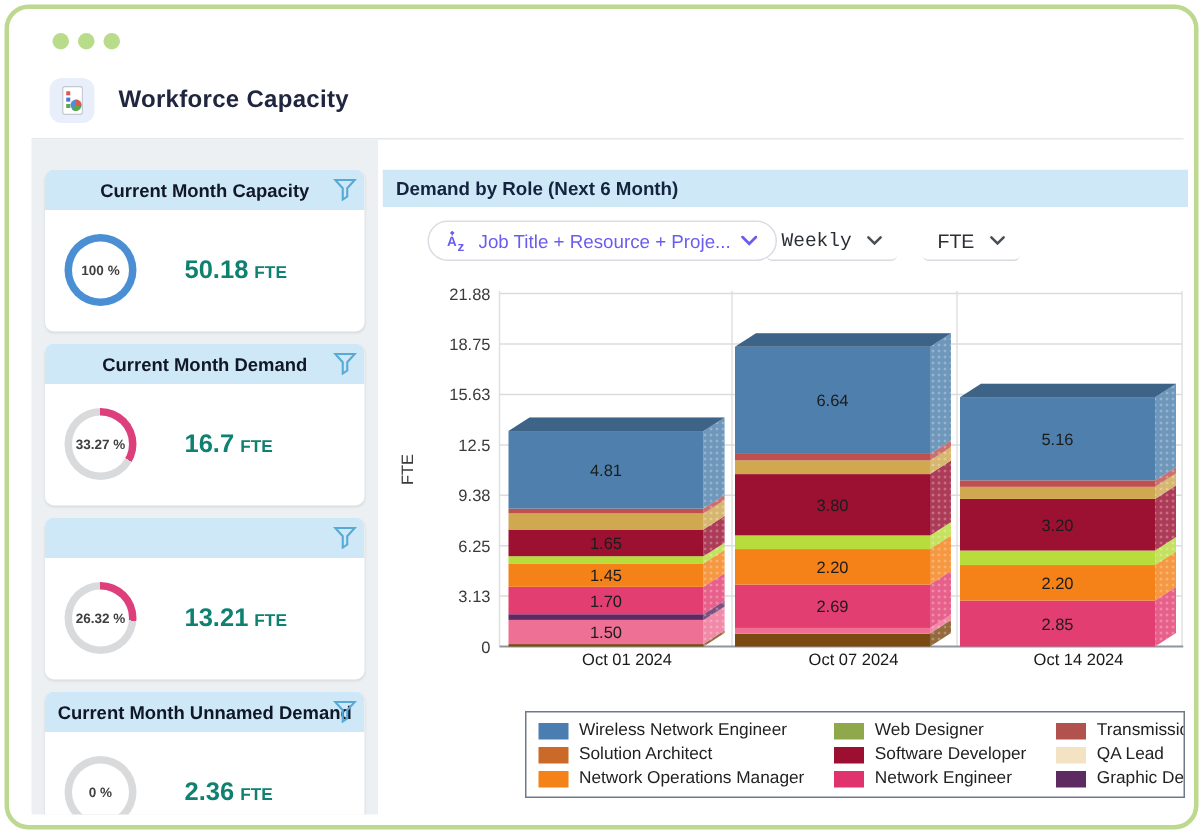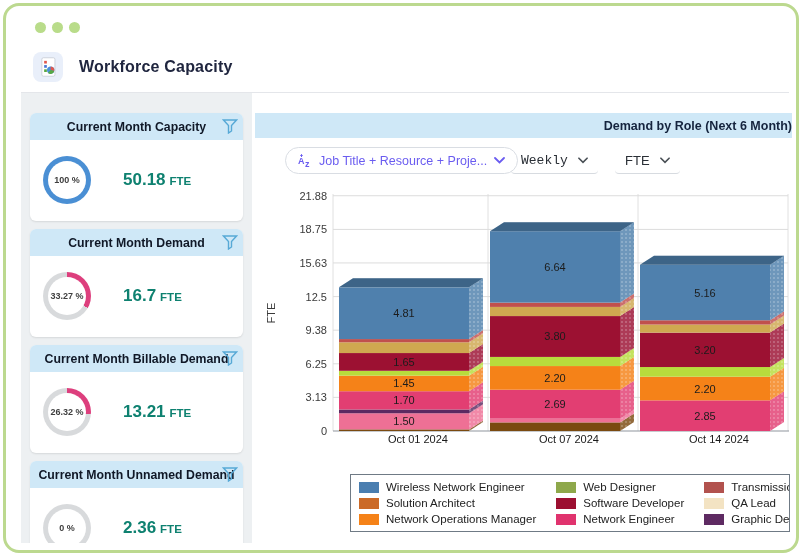--- a/index.html
+++ b/index.html
@@ -19,21 +19,21 @@
   .card-title { font-size:12.3px; font-weight:bold; color:#101827; white-space:nowrap; }
   .funnel { position:absolute; right:5px; top:5px; }
   .card-body { display:flex; align-items:center; gap:20px; padding:16px 0 0 13px; }
   .ring { width:48px; height:48px; border-radius:50%; display:flex; align-items:center; justify-content:center; }
   .ring-inner { width:38px; height:38px; border-radius:50%; background:#fff; display:flex; align-items:center; justify-content:center; }
   .ring-pct { font-size:9px; font-weight:bold; color:#3f3f3f; white-space:nowrap; }
   .fte-value { font-size:17px; font-weight:bold; color:#0e8170;margin-left:12px; }
   .fte-unit { font-size:11.5px; font-weight:bold; color:#0e8170; margin-left:4px; }
 
   .chart-panel { position:absolute; left:249px; top:107px; width:537px; height:430px; background:#fff; overflow:hidden; }
-  .panel-header { height:25px; background:#cfe8f7; display:flex; align-items:center; padding-left:9px;justify-content:flex-end; }
+  .panel-header { height:25px; background:#cfe8f7; display:flex; align-items:center; padding-left:9px; }
   .panel-title { font-size:12.5px; font-weight:bold; color:#15243e; }
 
   .sort-pill { position:absolute; left:30px; top:34px; height:27px; border:1px solid #d9dde3; border-radius:14px; background:#fff; display:flex; align-items:center; gap:7px; padding:0 12px; cursor:pointer; }
   .sort-label { font-size:12.5px; color:#6a5cf0; white-space:nowrap; }
   .uline-select { position:absolute; top:34px; height:27px; display:flex; align-items:center; gap:10px; padding:0 10px; border-bottom:1.5px solid #d7dbe0; border-radius:4px; cursor:pointer; }
   .uline-select .sel-label { font-size:13px; color:#2a2f36; }
   .sel-weekly { left:256px;font-family:Liberation Mono, monospace; }
   .sel-fte { left:360px; }
 
   #chart-svg { position:absolute; left:6px; top:68px; }
@@ -99,21 +99,20 @@
             <div class="ring-inner">
               <span class="ring-pct">33.27 %</span>
             </div>
           </div>
         <div><span class="fte-value">16.7</span><span class="fte-unit">FTE</span></div>
       </div>
     </div>
 
     <div class="card">
       <div class="card-header">
-        <span class="card-title">Current Month Billable Demand</span>
         <svg class="funnel" width="16" height="16" viewBox="0 0 16 16">
             <path d="M1.5 2 h13 l-5 5.5 v5.5 l-3 2 v-7.5 Z" fill="none" stroke="#57a9d6" stroke-width="1.4"></path>
           </svg>
       </div>
       <div class="card-body">
         <div class="ring" style="background: conic-gradient(rgb(221, 63, 125) 0deg, rgb(221, 63, 125) 26.32%, rgb(216, 218, 220) 26.32%, rgb(216, 218, 220) 100%);">
             <div class="ring-inner">
               <span class="ring-pct">26.32 %</span>
             </div>
           </div>

